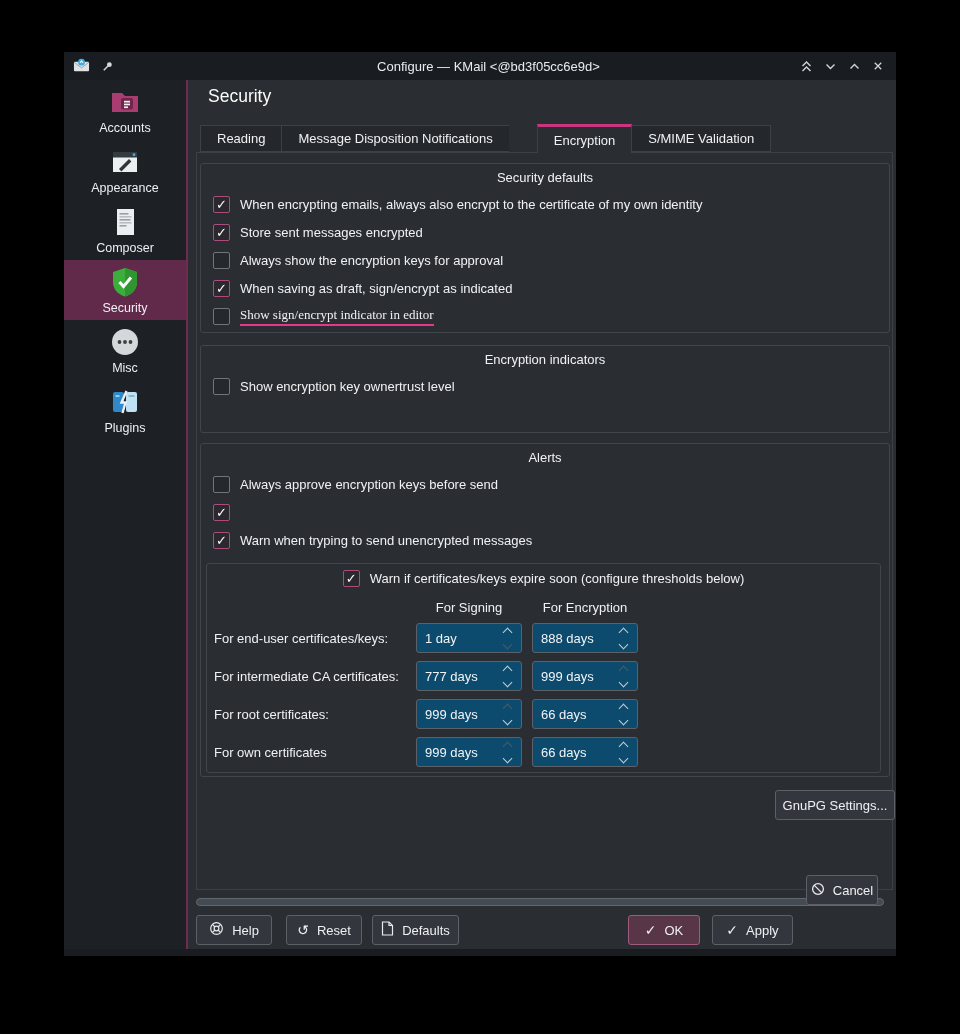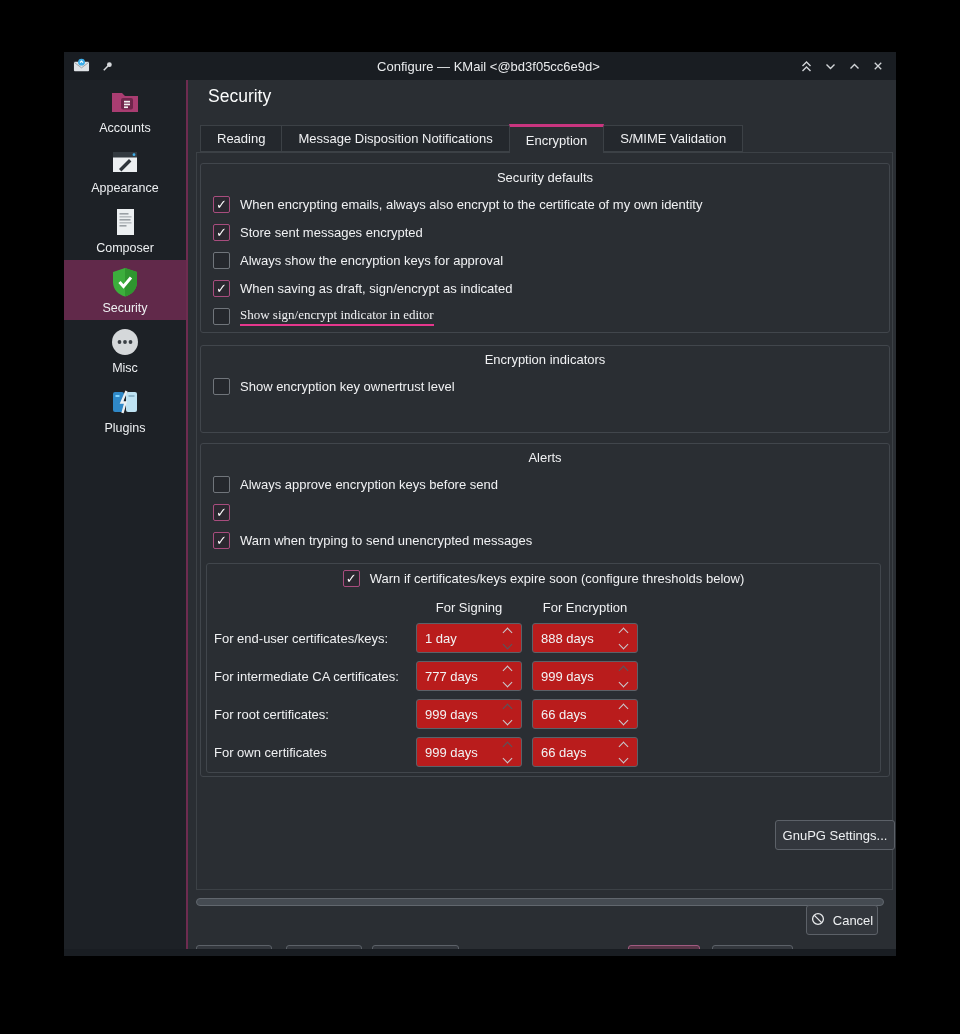--- a/index.html
+++ b/index.html
@@ -22,48 +22,48 @@
   .side-item{height:60px;display:flex;flex-direction:column;align-items:center;justify-content:center;gap:3px;font-size:12.5px;color:#eef0f2;cursor:default;}
   .side-item.selected{background:#61294a;}
   .side-item svg{display:block;}
   
   .page-heading{position:absolute;left:20px;top:6px;font-size:17.5px;color:#fbfcfc;}
   
   .tabs{position:absolute;left:12px;top:45px;height:28px;display:flex;z-index:3;}
   .tab{display:inline-flex;align-items:center;justify-content:center;padding:0 16px;height:27px;
        background:#24282d;border:1px solid #3c4146;border-right-width:0;color:#f0f1f3;font-size:13px;}
   .tab:last-child{border-right-width:1px;}
-  .tab.active{background:#2a2e33;border-top:3px solid #c9357f;border-right-width:1px;height:29px;border-bottom:none;margin-top:-1px;}
+  .tab.active{background:#2a2e33;border-top:3px solid #c9357f;border-right-width:1px;height:29px;border-bottom:none;margin-top:-1px;margin-left:28px;}
   .tab.active + .tab{border-left-width:0;}
   
   .frame{position:absolute;left:8px;top:72px;width:697px;height:738px;border:1px solid #3c4146;}
   
   .gbox{position:absolute;left:12px;width:690px;border:1px solid #41464c;border-radius:3px;background:#2a2e33;}
   .gb-title{text-align:center;padding-top:6px;height:26px;color:#f0f1f3;}
   .cb-row{display:flex;align-items:center;gap:10px;height:28px;padding-left:12px;}
   .cb{position:relative;width:17px;height:17px;border:1px solid #70757b;border-radius:2px;background:#25282d;flex:none;}
   .cb.checked{border-color:#a84d7e;background:#2b2830;}
   .cb.checked::after{content:"✓";position:absolute;left:0;top:0;width:100%;height:100%;display:flex;align-items:center;justify-content:center;color:#ffffff;font-size:13px;font-weight:bold;line-height:1;}
   .cb-label{color:#f0f1f3;}
   .cb-label.underlined{border-bottom:2px solid #e5378d;padding-bottom:1px;font-family:Liberation Serif, serif;}
   
   .inner-box{position:absolute;left:5px;top:119px;width:675px;height:210px;border:1px solid #41464c;border-radius:3px;}
   .toggle-row{position:absolute;left:0;right:0;top:6px;display:flex;align-items:center;justify-content:center;gap:10px;}
   .col-head{position:absolute;top:36px;width:106px;text-align:center;color:#f0f1f3;}
   .row-label{position:absolute;left:7px;height:30px;display:flex;align-items:center;color:#f0f1f3;}
-  .spin{position:absolute;width:106px;height:30px;background:#b91c1c;border:1px solid #5c6168;border-radius:3px;display:flex;align-items:center;}
+  .spin{position:absolute;width:106px;height:30px;background:#0c4a6e;border:1px solid #5c6168;border-radius:3px;display:flex;align-items:center;}
   .spin-val{flex:1;padding-left:8px;color:#f2f3f4;}
   .spin-arrows{width:24px;height:100%;display:flex;flex-direction:column;align-items:center;justify-content:center;gap:5px;padding-right:4px;}
   .chev{width:7px;height:7px;border-right:1.7px solid #c9ccd0;border-bottom:1.7px solid #c9ccd0;display:block;}
   .chev.up{transform:rotate(-135deg);margin-top:3px;}
   .chev.down{transform:rotate(45deg);margin-bottom:3px;}
   .chev.dim{border-color:#54595f;}
   
   .btn{position:absolute;height:30px;display:inline-flex;align-items:center;justify-content:center;gap:8px;
-       background:#33373d;border:1px solid #5c6168;border-radius:3px;color:#eef0f2;font-size:13px;margin-top:30px;}
+       background:#33373d;border:1px solid #5c6168;border-radius:3px;color:#eef0f2;font-size:13px;}
   .btn.primary{background:#583648;border-color:#a05a80;}
   .btn .glyph{font-size:14px;line-height:1;}
   
   .hscroll{position:absolute;left:8px;top:818px;width:688px;height:8px;border-radius:4px;background:#454b52;border:1px solid #61676e;}
 </style>
 </head>
 <body>
 
 <div class="stage">
   <div class="window">

